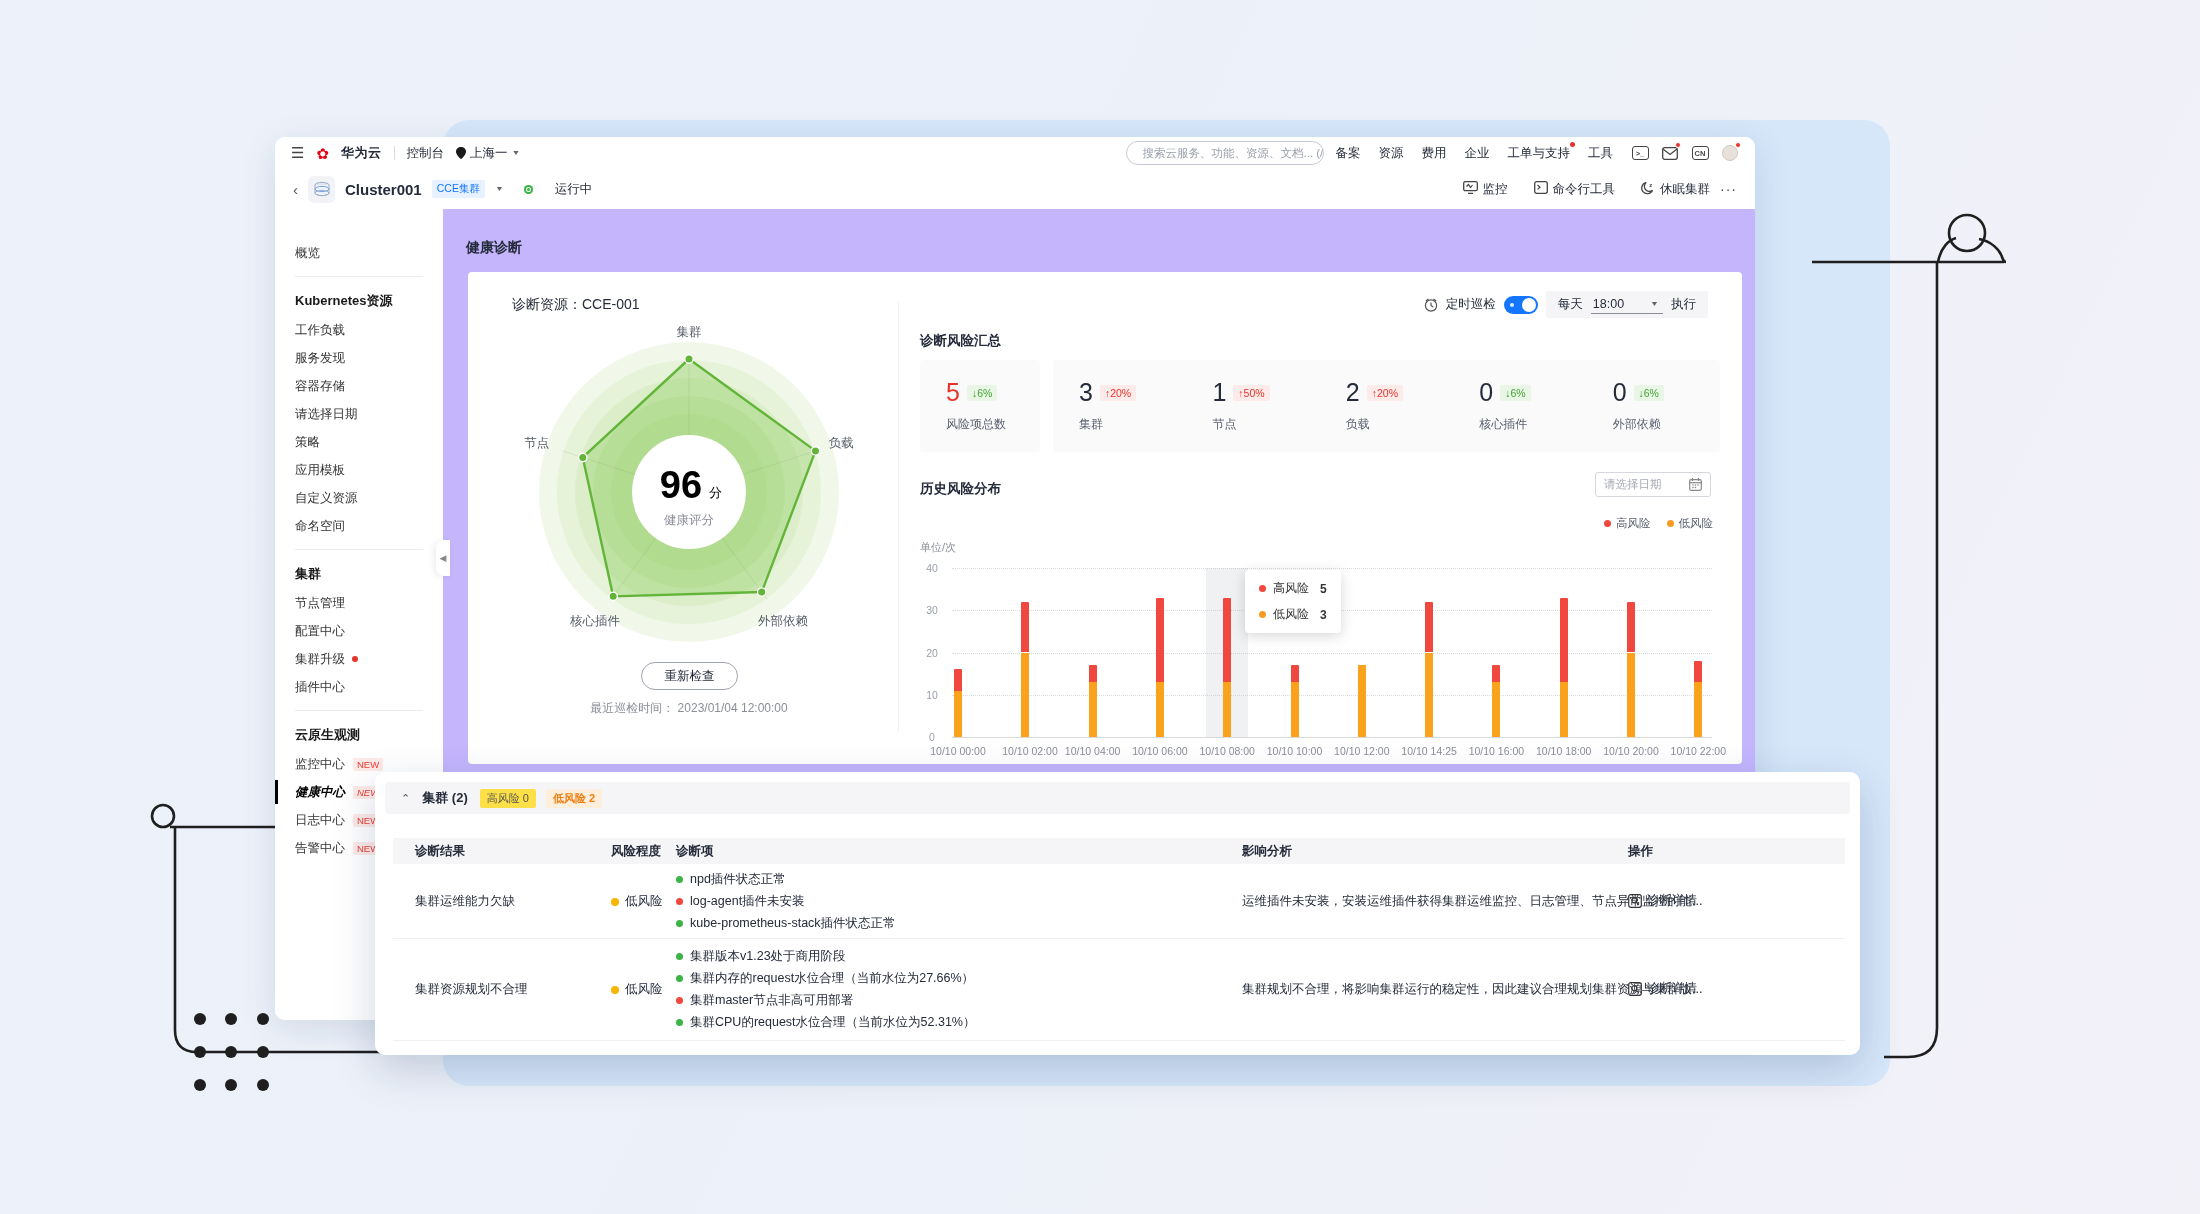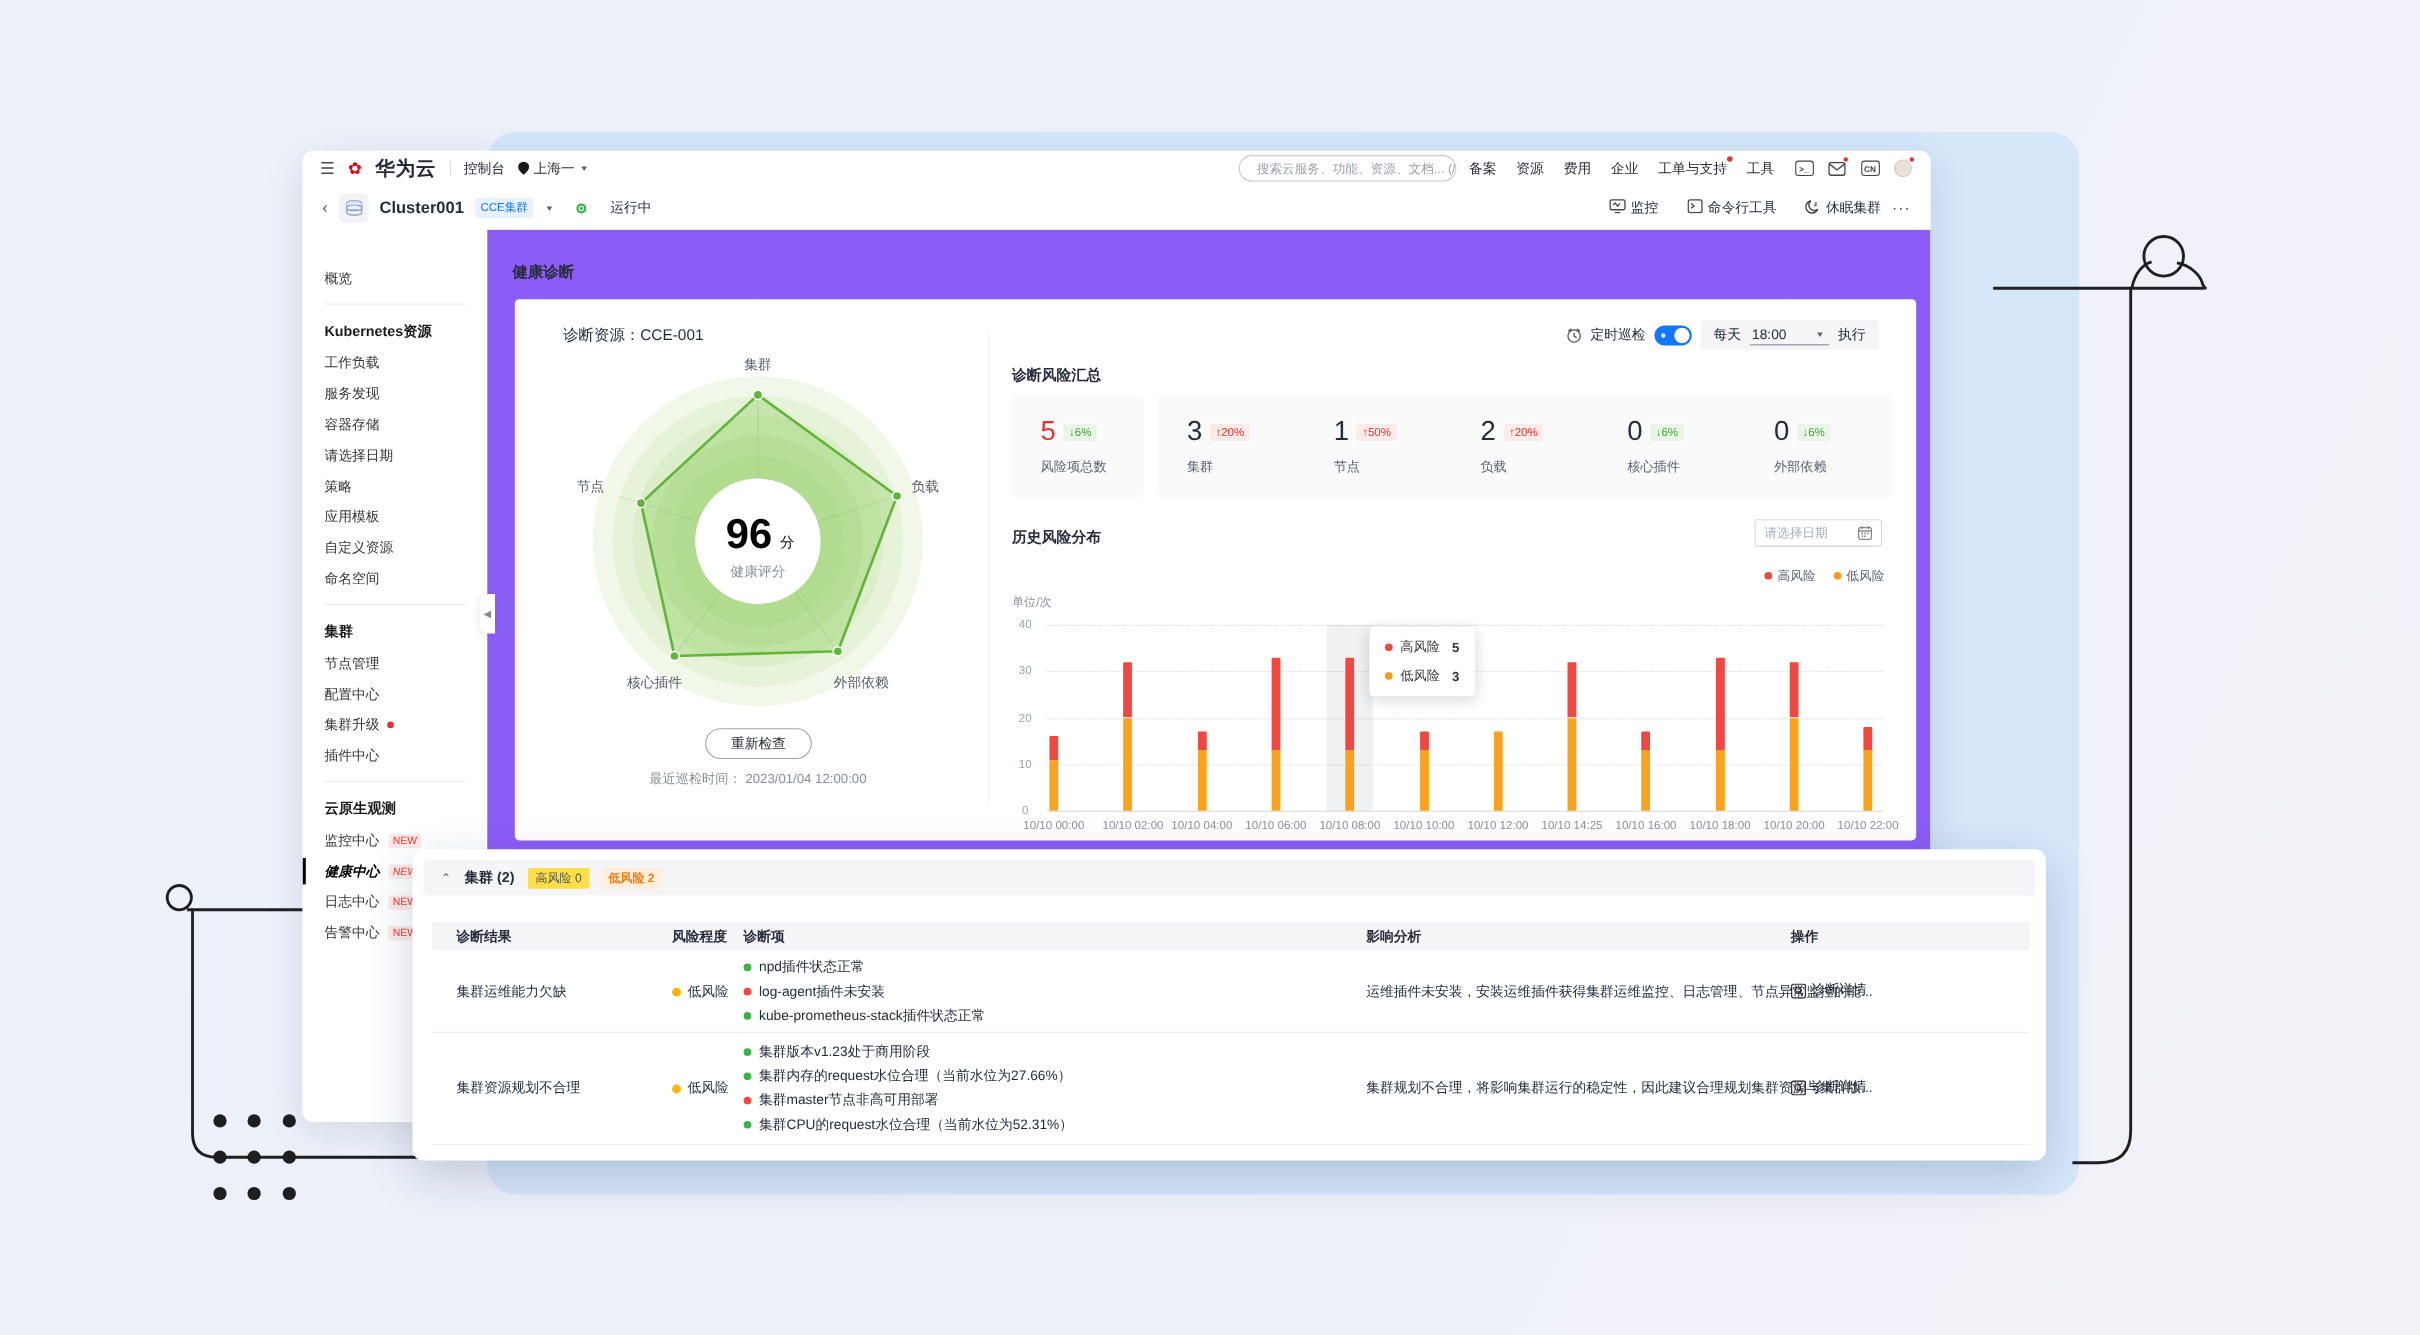--- a/index.html
+++ b/index.html
@@ -7,21 +7,21 @@
   body { background:linear-gradient(115deg,#edf2fa 0%,#ecf1f9 45%,#f3f1f8 100%); position:relative; overflow:hidden; color:#252b3a; }
   .stage { position:absolute; inset:0; }
 
   
   .blue-rect { position:absolute; left:443px; top:120px; width:1447px; height:966px; background:#d6e7fa; border-radius:26px; z-index:1; }
   .decor-svg { position:absolute; inset:0; z-index:2; pointer-events:none; }
 
   
   .window { position:absolute; left:275px; top:137px; width:1480px; height:883px; background:#fff; border-radius:10px; box-shadow:0 8px 36px rgba(20,45,90,.12); z-index:3; overflow:hidden; }
   .topbar { height:32px; display:flex; align-items:center; padding:0 16px; gap:12px; font-size:12.5px; background:#fff; }
-  .topbar .brand { font-weight:bold; font-size:18px; letter-spacing:.5px; }
+  .topbar .brand { font-weight:bold; font-size:13px; letter-spacing:.5px; }
   .vdiv { width:1px; height:14px; background:#ddd; }
   .hw-flower { color:#e60012; font-size:15px; line-height:1; }
   .menu-glyph { font-size:15px; color:#444; }
   .region { display:flex; align-items:center; gap:4px; }
   .chev { font-size:9px; color:#666; transform:scaleY(.8); }
   .spacer { flex:1; }
   .search-pill { width:198px; height:24px; border:1px solid #c6cad2; border-radius:13px; display:flex; align-items:center; gap:6px; padding:0 10px; color:#9aa0ab; font-size:11.5px; background:#fff; white-space:nowrap; overflow:hidden; }
   .nav-items { display:flex; align-items:center; gap:18px; font-size:12.5px; }
   .nav-item { position:relative; cursor:pointer; white-space:nowrap; }
   .nav-item .sup-dot { position:absolute; right:-5px; top:-3px; width:5px; height:5px; border-radius:50%; background:#e5332c; }
@@ -45,21 +45,21 @@
   .winbody { position:relative; height:811px; display:flex; }
   .sidebar { width:168px; background:#fff; padding-top:30px; position:relative; flex:none; }
   .side-item { height:28px; display:flex; align-items:center; padding:0 20px; font-size:12.5px; color:#333; cursor:pointer; position:relative; white-space:nowrap; }
   .side-sec { height:30px; display:flex; align-items:center; padding:0 20px; font-size:13px; font-weight:bold; color:#1a1a1a; margin-top:2px; white-space:nowrap; }
   .side-div { height:1px; background:#ececec; margin:9px 20px; }
   .side-item.selected { font-weight:bold; color:#000;font-style:italic; }
   .side-item.selected::before { content:""; position:absolute; left:0; top:2px; width:3px; height:24px; background:#000; }
   .new-badge { margin-left:8px; font-size:9.5px; color:#ef3b2f; background:#fdeae8; padding:1px 4px; border-radius:2px; font-weight:normal; }
   .red-dot { width:6px; height:6px; border-radius:50%; background:#e5332c; margin-left:7px; }
 
-  .content { flex:1; background:#8b5cf6; position:relative; }
+  .content { flex:1; background:#c4b5fd; position:relative; }
   .page-title { position:absolute; left:23px; top:30px; font-size:14px; font-weight:bold; }
   .card { position:absolute; left:25px; top:63px; width:1274px; height:492px; background:#fff; border-radius:4px; }
 
   .res-label { position:absolute; left:44px; top:24px; font-size:14px; color:#252b3a; }
   .sched { position:absolute; right:34px; top:19px; display:flex; align-items:center; gap:8px; font-size:12.5px; }
   .toggle { width:34px; height:18px; border-radius:9px; background:#1476ff; position:relative; cursor:pointer; }
   .toggle::after { content:""; position:absolute; right:2px; top:2px; width:14px; height:14px; background:#fff; border-radius:50%; }
   .toggle::before { content:""; position:absolute; left:6px; top:7px; width:4px; height:4px; background:rgba(255,255,255,.85); border-radius:50%; }
   .sched-box { display:flex; align-items:center; gap:8px; background:#f5f5f7; border-radius:2px; height:27px; padding:0 12px; }
   .time-select { border-bottom:1px solid #8a8e99; padding:2px 4px 2px 2px; display:flex; align-items:center; gap:26px; cursor:pointer; }

